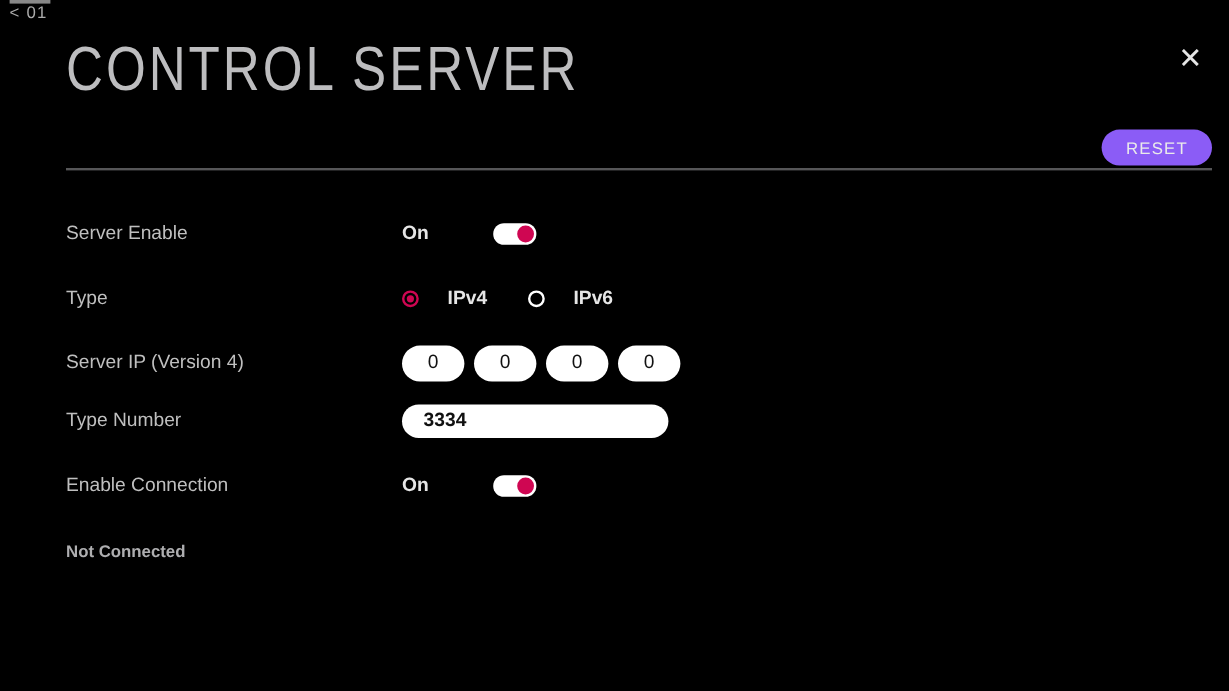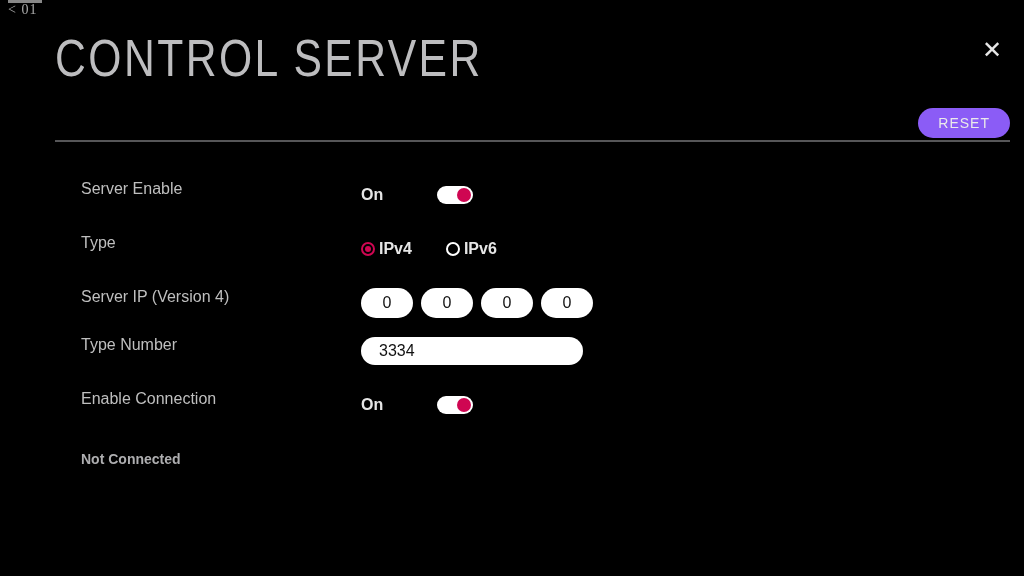--- a/index.html
+++ b/index.html
@@ -16,21 +16,20 @@
     position: relative;
     height: 100px;
   }
   .back-tab {
     position: absolute;
     left: 8px;
     top: 2px;
     font-size: 14px;
     color: #aaa;
     letter-spacing: 1px;
-    font-family: Liberation Serif, serif;
   }
   .back-underline {
     position: absolute;
     left: 8px;
     top: 0px;
     width: 34px;
     height: 3px;
     background: #888;
   }
   .title {
@@ -78,23 +77,23 @@
     background: #565658;
   }
   .form {
     position: absolute;
     left: 55px;
     top: 180px;
     right: 55px;
   }
   .row {
     display: flex;
+    align-items: center;
     margin-bottom: 24px;
     min-height: 30px;
-    margin-left: 26px;
   }
   .row.tight { margin-bottom: 18px; }
   .label {
     width: 280px;
     font-size: 16px;
     color: #bfbfbf;
   }
   .value-area {
     display: flex;
     align-items: center;
@@ -121,21 +120,21 @@
     width: 14px;
     height: 14px;
     border-radius: 50%;
     background: #cf0652;
   }
   .toggle.on .knob { right: 2px; }
   
   .radio {
     display: inline-flex;
     align-items: center;
-    gap: 4px;
+    gap: 24px;
     margin-right: 20px;
     cursor: pointer;
   }
   .radio .dot {
     width: 14px;
     height: 14px;
     border-radius: 50%;
     border: 2px solid #fff;
     box-sizing: border-box;
     position: relative;
@@ -173,21 +172,21 @@
   }
   .port {
     width: 222px;
     height: 28px;
     border-radius: 16px;
     background: #fff;
     color: #111;
     border: none;
     padding: 0 18px;
     font-size: 16px;
-    font-weight: 400;
+    font-weight: 700;
     box-sizing: border-box;
     text-align: left;
     outline: none;
   }
   .status-text {
     font-size: 14px;
     color: #aeaeb0;
     font-weight: 700;
   }
 </style>

